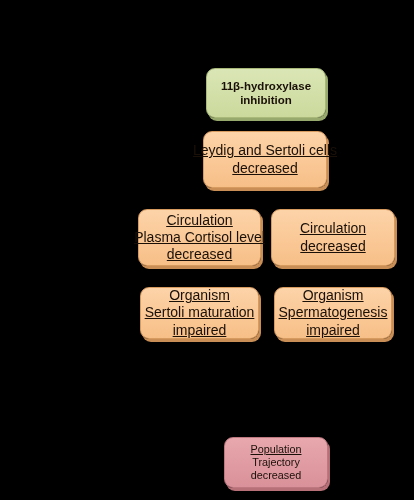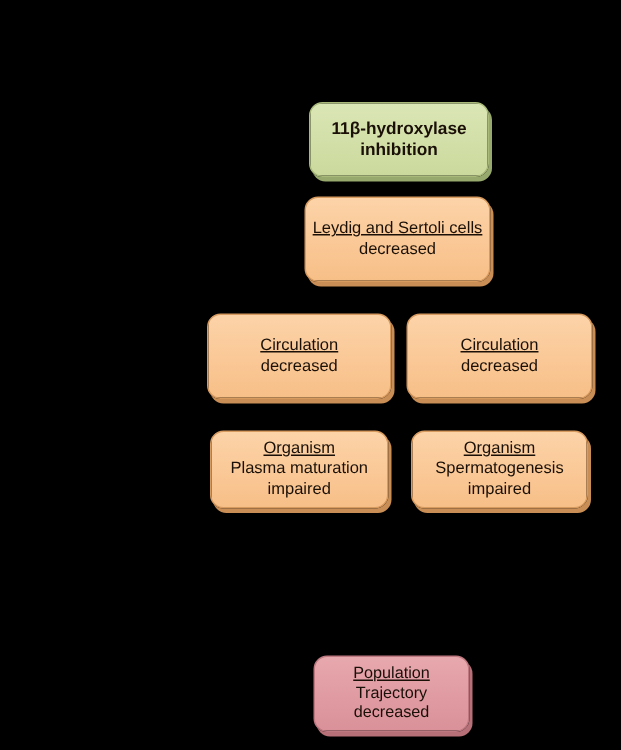--- a/index.html
+++ b/index.html
@@ -55,21 +55,22 @@
     border: 1px solid #a8b97a;
     box-shadow: 2px 3px 0 0 #98a96d, 3px 5px 6px rgba(0,0,0,0.55);
     font-size: 11.5px;
     font-weight: bold;
   }
   
   .style-orange {
     background: linear-gradient(180deg,#fcd3a8 0%,#fac896 55%,#f7bf88 100%);
     border: 1px solid #d79a5f;
     box-shadow: 2px 3px 0 0 #c98e55, 3px 5px 6px rgba(0,0,0,0.55);
-    font-size: 11px;
+    font-size: 14px;
+    text-decoration: underline;
   }
   
   .style-pink {
     background: linear-gradient(180deg,#e7a8ad 0%,#e09ba2 55%,#da9199 100%);
     border: 1px solid #bd7880;
     box-shadow: 2px 3px 0 0 #b77078, 3px 5px 6px rgba(0,0,0,0.55);
     font-size: 10.8px;
   }
   .style-green .line { font-weight: bold; }
 </style>
@@ -106,40 +107,41 @@
     <span class="line">inhibition</span>
   </div>
 
   <div class="node style-orange" style="left:203px; top:131px; width:124px; height:57px;">
     <span class="line underline">Leydig and Sertoli cells</span>
     <span class="line">decreased</span>
   </div>
 
   <div class="node style-orange" style="left:138px; top:209px; width:123px; height:57px;">
     <span class="line underline">Circulation</span>
+    <span class="line">Plasma Cortisol level</span>
     <span class="line">decreased</span>
   </div>
 
   <div class="node style-orange" style="left:271px; top:209px; width:124px; height:57px;">
     <span class="line underline">Circulation</span>
     <span class="line">decreased</span>
   </div>
 
   <div class="node style-orange" style="left:140px; top:287px; width:119px; height:52px;">
     <span class="line underline">Organism</span>
-    <span class="line">Plasma maturation</span>
+    <span class="line">Sertoli maturation</span>
     <span class="line">impaired</span>
   </div>
 
   <div class="node style-orange" style="left:274px; top:287px; width:118px; height:52px;">
     <span class="line underline">Organism</span>
     <span class="line">Spermatogenesis</span>
     <span class="line">impaired</span>
   </div>
 
 
-  <div class="node style-pink" style="left:209px; top:437px; width:104px; height:51px;">
+  <div class="node style-pink" style="left:224px; top:437px; width:104px; height:51px;">
     <span class="line underline">Population</span>
     <span class="line">Trajectory</span>
     <span class="line">decreased</span>
   </div>
 
 </div>
 
 </body></html>

